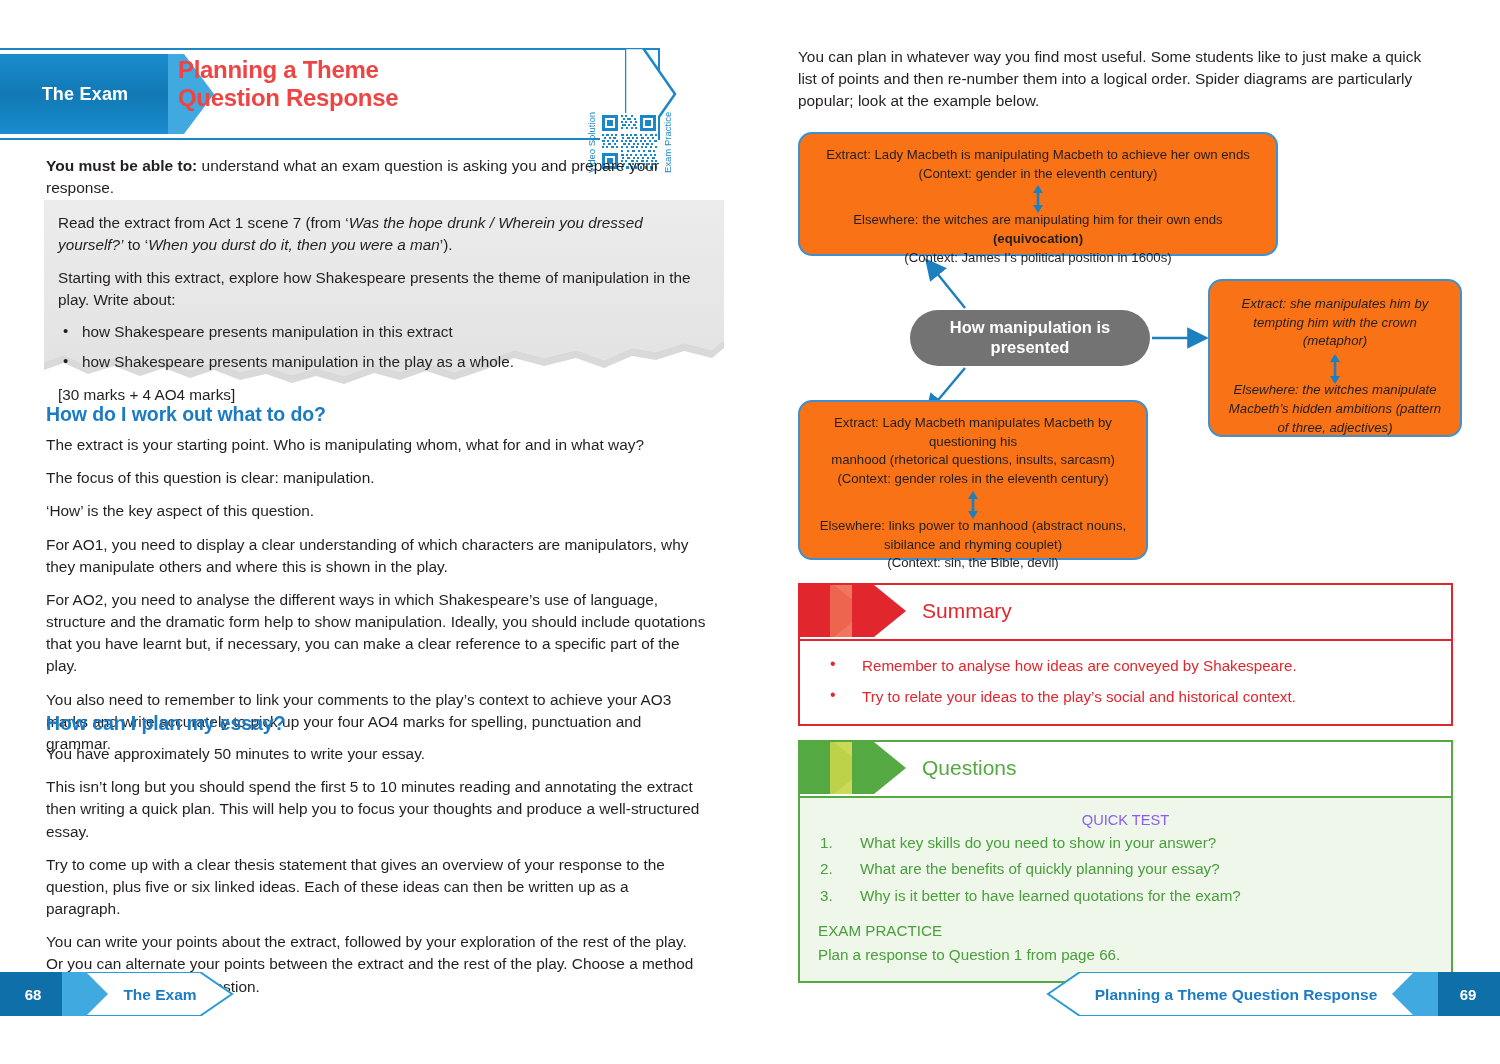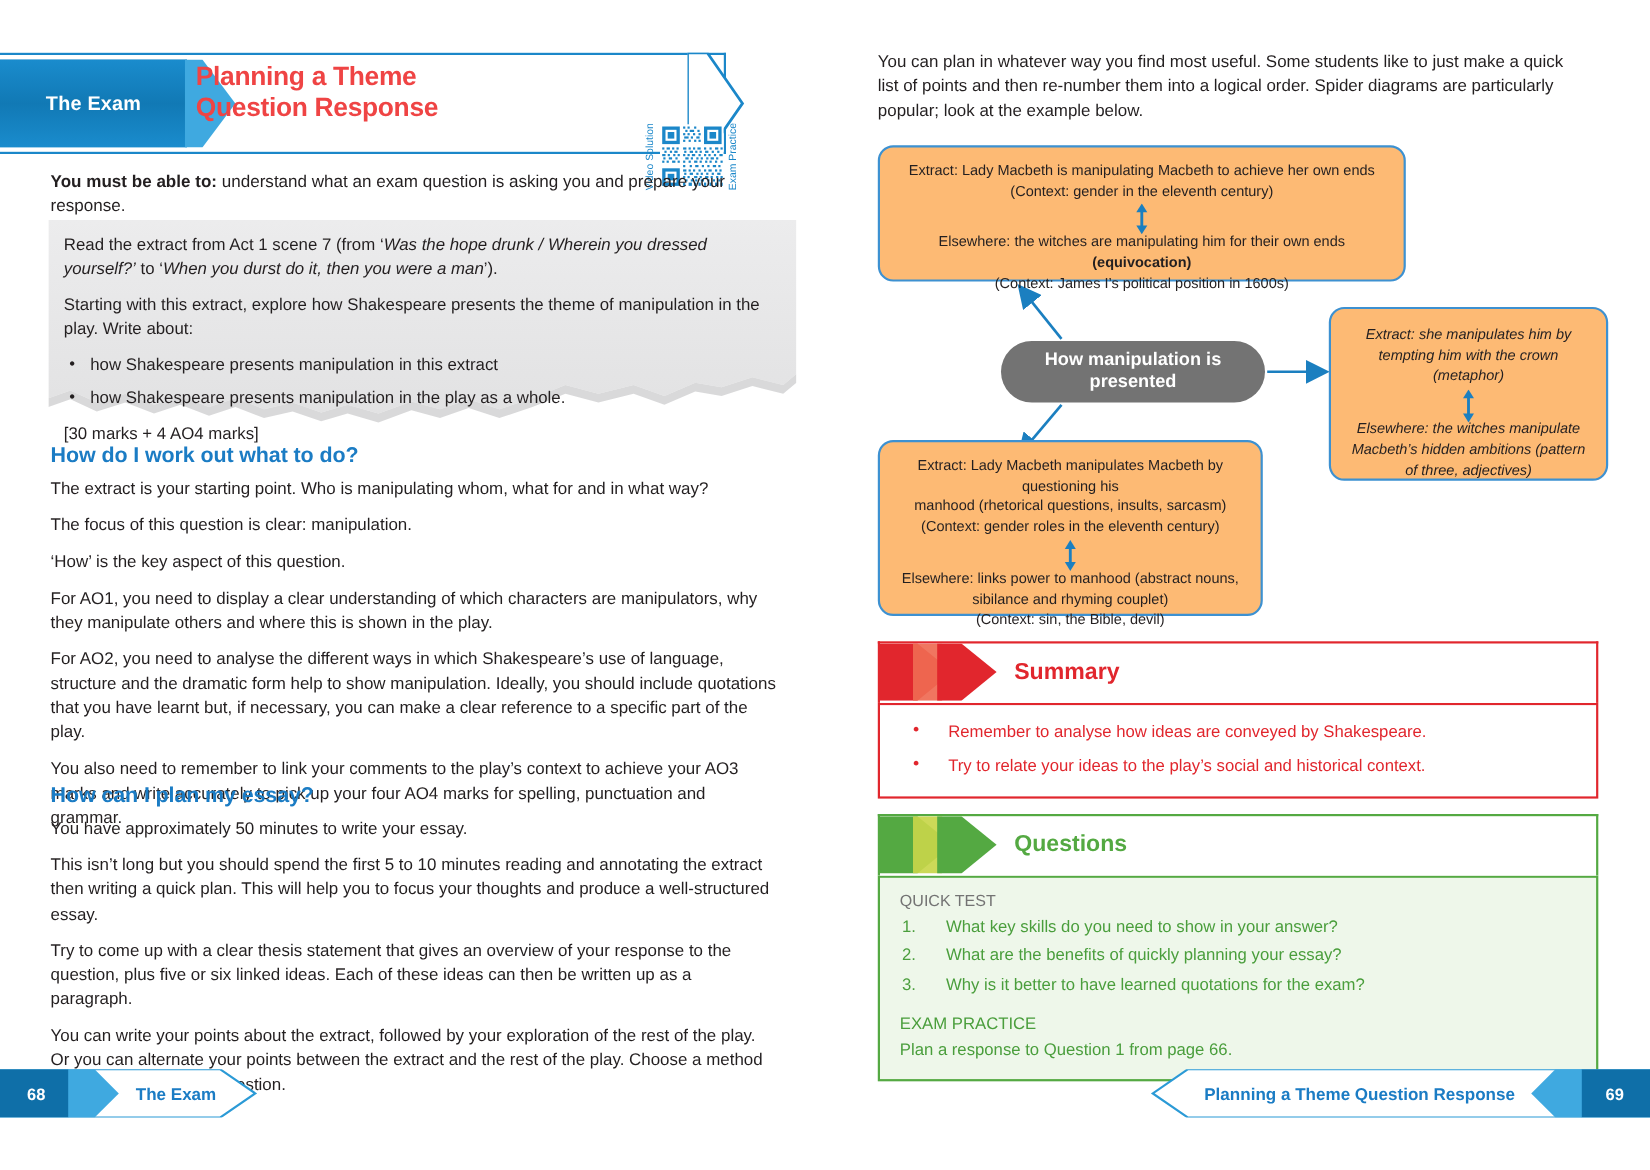--- a/index.html
+++ b/index.html
@@ -101,21 +101,21 @@
   .right-col{position:absolute;left:790px;top:0;width:710px;height:1064px;}
 
   .r-intro{
     position:absolute;left:8px;top:46px;width:640px;
     font-size:15.4px;line-height:1.44;
   }
 
   
   .diagram{position:absolute;left:0;top:122px;width:710px;height:450px;}
   .dbox{
-    position:absolute;background:#fdba74;border:2px solid #3d91d1;
+    position:absolute;background:#f97316;border:2px solid #3d91d1;
     border-radius:14px;box-sizing:border-box;
     font-size:13.2px;line-height:1.42;color:#231f20;text-align:center;
   }
   .dbox .ln{display:block;}
   .dbox b{font-weight:bold;}
   .box-top{left:8px;top:10px;width:480px;height:124px;padding:12px 14px 0 14px;}
   .box-right{left:418px;top:157px;width:254px;height:158px;padding:14px 12px 0 12px;font-style:italic;}
   .box-bot{left:8px;top:278px;width:350px;height:160px;padding:12px 14px 0 14px;}
   .center-node{
     position:absolute;left:120px;top:188px;width:240px;height:56px;
@@ -128,37 +128,37 @@
 
   
   .panel{position:absolute;left:8px;width:655px;box-sizing:border-box;}
   .panel-head{
     position:relative;height:56px;background:#ffffff;box-sizing:border-box;
     border:2px solid var(--pc);border-bottom:none;
   }
   .panel-head .chev{position:absolute;left:0;top:0;width:110px;height:52px;}
   .panel-head .ttl{
     position:absolute;left:122px;top:0;height:52px;display:flex;align-items:center;
-    font-weight:bold;font-size:21px;color:var(--pc);
+    font-weight:normal;font-size:21px;color:var(--pc);
   }
   .panel-body{
     border:2px solid var(--pc);box-sizing:border-box;padding:14px 18px 16px 18px;
     background:var(--pbg);
   }
   .sum{--pc:#e1262d;--pbg:#ffffff;top:583px;}
   .sum ul{margin:0;padding:0;list-style:none;}
   .sum li{
     position:relative;padding-left:44px;margin-bottom:10px;
     color:#e1262d;font-size:15.2px;line-height:1.4;
   }
   .sum li:last-child{margin-bottom:0;}
   .sum li:before{content:"\2022";position:absolute;left:12px;top:-2px;font-size:16px;}
 
   .qst{--pc:#54a942;--pbg:#eef7ea;top:740px;}
-  .qst .lbl{color:#737373;font-size:14.6px;margin:0 0 4px 0;}
+  .qst .lbl{color:#8b5cf6;font-size:14.6px;margin:0 0 4px 0;text-align:center;}
   .qst ol{margin:0 0 14px 0;padding:0;list-style:none;}
   .qst ol li{
     position:relative;padding-left:42px;margin-bottom:5px;
     color:#4a9e3c;font-size:15.2px;line-height:1.4;
   }
   .qst ol li .num{position:absolute;left:2px;top:0;}
   .qst .ep{color:#4a9e3c;font-size:15.2px;margin:0;line-height:1.4;}
   .qst .ep-lbl{margin-bottom:3px;}
 
   

